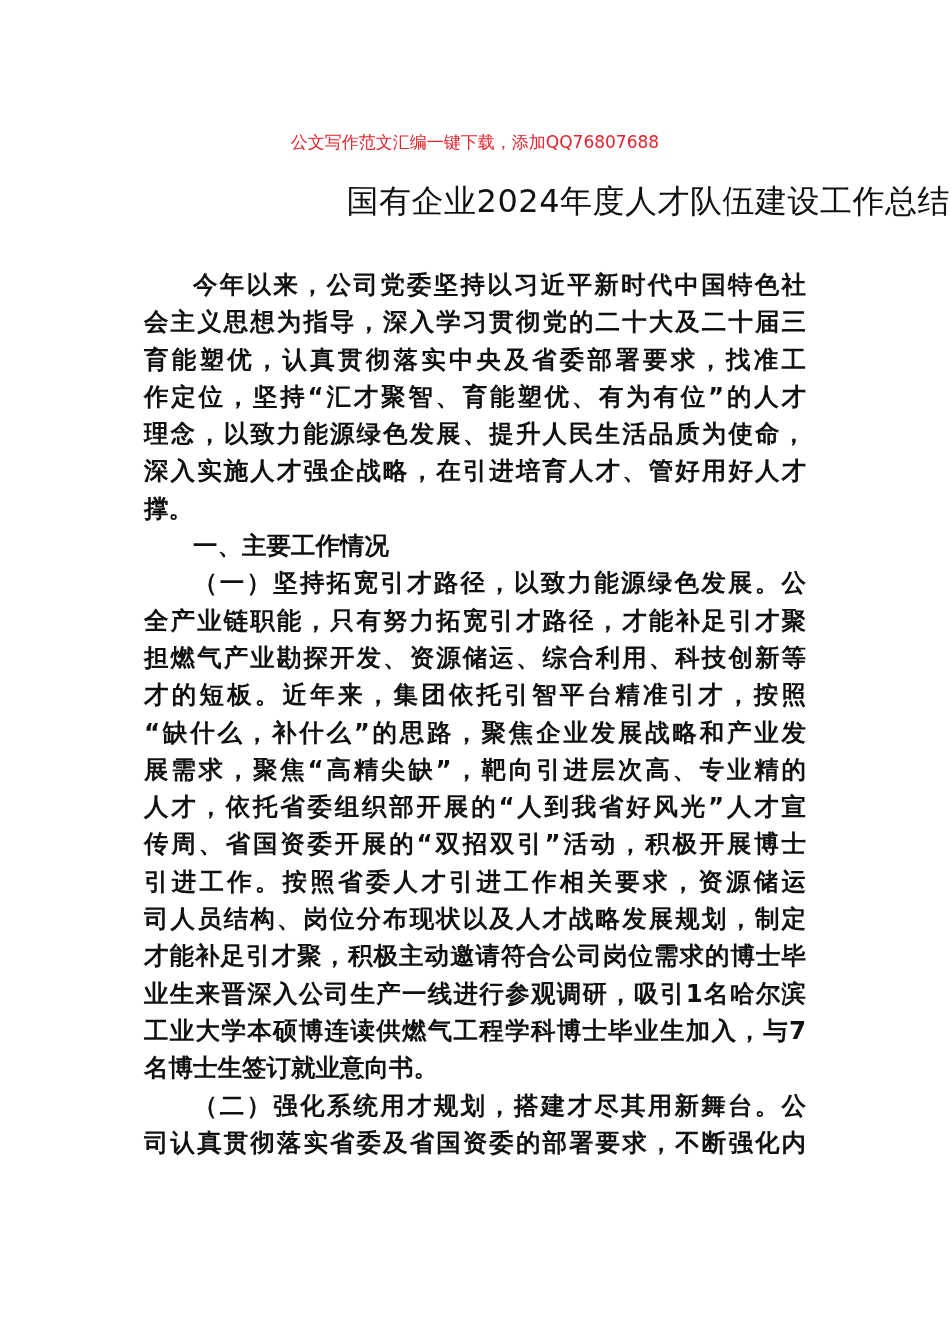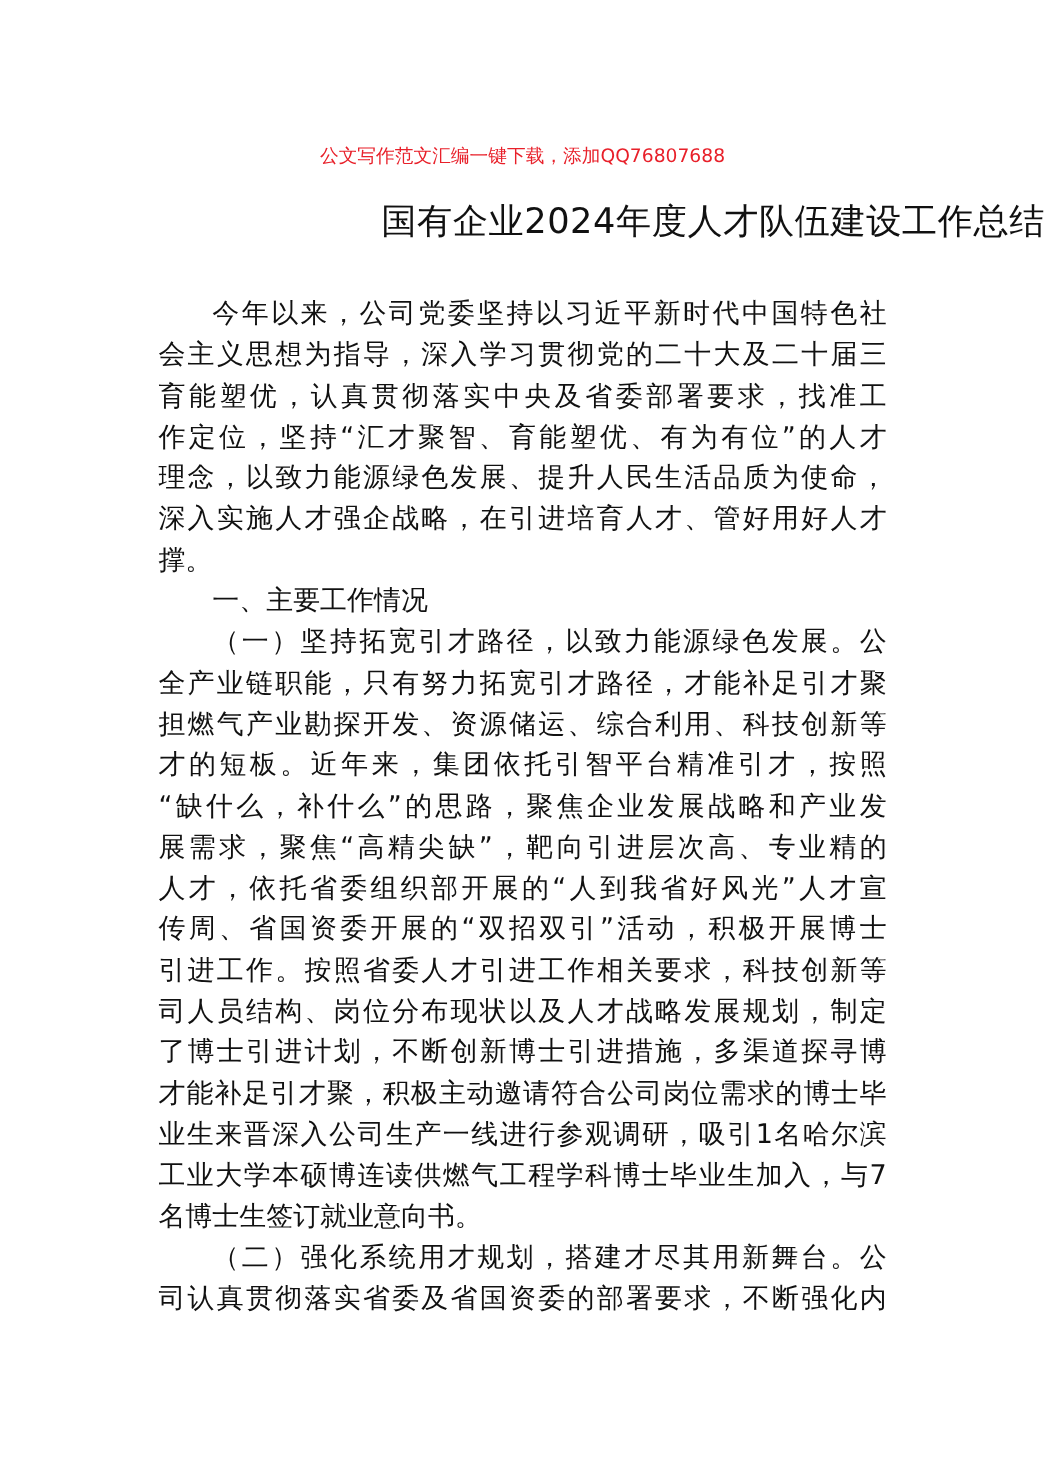--- a/index.html
+++ b/index.html
@@ -52,20 +52,21 @@
       width: 662px;
     }
     .line {
       height: 37.3px;
       line-height: 37.3px;
       font-size: 24.5px;
       white-space: nowrap;
       text-align: justify;
       text-align-last: justify;
       color: #111111;
+      font-weight: bold;
     }
     .line.last {
       text-align-last: left;
     }
     .line.indent {
       padding-left: 49px;
     }
   </style>
 </head>
 <body>
@@ -89,23 +90,22 @@
     <div class="line indent last">一、主要工作情况</div>
 
     <div class="line indent">（一）坚持拓宽引才路径，以致力能源绿色发展。公</div>
     <div class="line">全产业链职能，只有努力拓宽引才路径，才能补足引才聚</div>
     <div class="line">担燃气产业勘探开发、资源储运、综合利用、科技创新等</div>
     <div class="line">才的短板。近年来，集团依托引智平台精准引才，按照</div>
     <div class="line">“缺什么，补什么”的思路，聚焦企业发展战略和产业发</div>
     <div class="line">展需求，聚焦“高精尖缺”，靶向引进层次高、专业精的</div>
     <div class="line">人才，依托省委组织部开展的“人到我省好风光”人才宣</div>
     <div class="line">传周、省国资委开展的“双招双引”活动，积极开展博士</div>
-    <div class="line">引进工作。按照省委人才引进工作相关要求，科技创新等</div>
+    <div class="line">引进工作。按照省委人才引进工作相关要求，资源储运</div>
     <div class="line">司人员结构、岗位分布现状以及人才战略发展规划，制定</div>
-    <div class="line">了博士引进计划，不断创新博士引进措施，多渠道探寻博</div>
     <div class="line">才能补足引才聚，积极主动邀请符合公司岗位需求的博士毕</div>
     <div class="line">业生来晋深入公司生产一线进行参观调研，吸引1名哈尔滨</div>
     <div class="line">工业大学本硕博连读供燃气工程学科博士毕业生加入，与7</div>
     <div class="line last">名博士生签订就业意向书。</div>
 
     <div class="line indent">（二）强化系统用才规划，搭建才尽其用新舞台。公</div>
     <div class="line">司认真贯彻落实省委及省国资委的部署要求，不断强化内</div>
   </div>
 
 </div>

